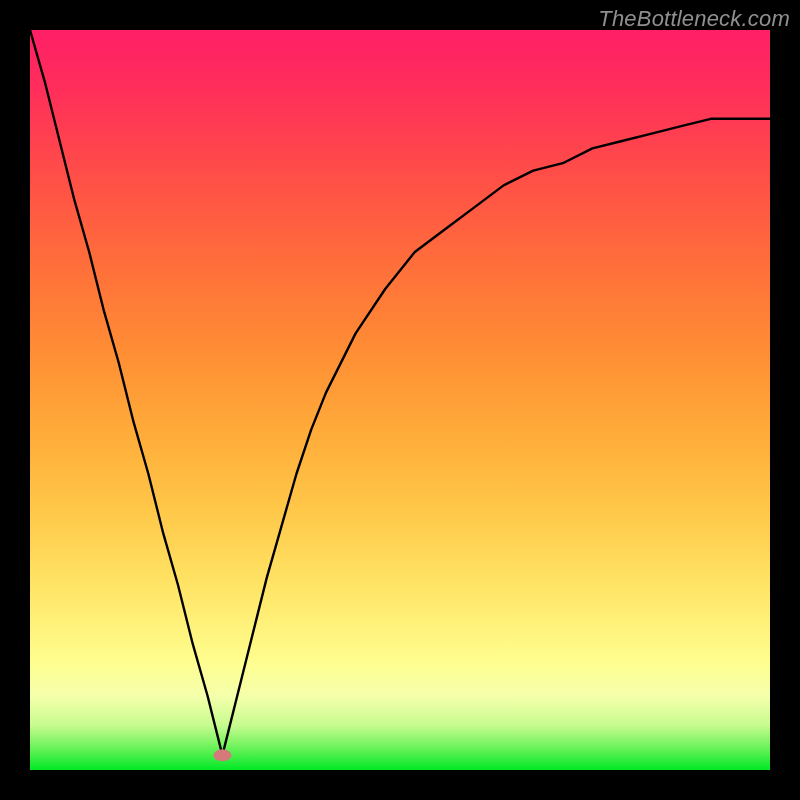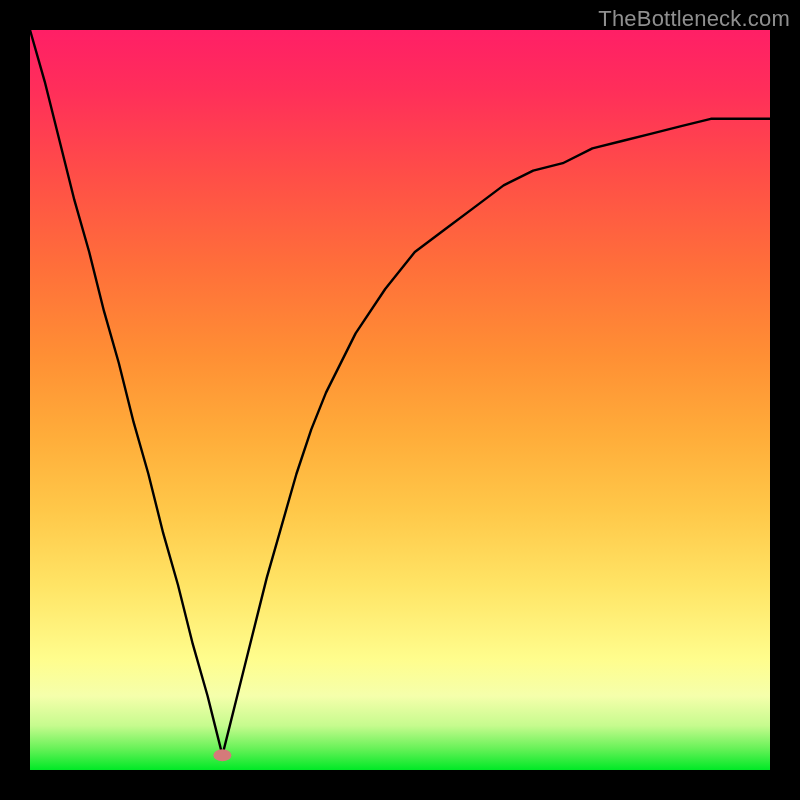--- a/index.html
+++ b/index.html
@@ -9,20 +9,21 @@
     height: 800px;
     background: #000;
     font-family: Arial, Helvetica, sans-serif;
     overflow: hidden;
   }
   .frame {
     position: relative;
     width: 800px;
     height: 800px;
     background: #000;
+    font-style: italic;
   }
   .plot {
     position: absolute;
     left: 30px;
     top: 30px;
     width: 740px;
     height: 740px;
     
     background: linear-gradient(to top,
       #00e926 0%,

